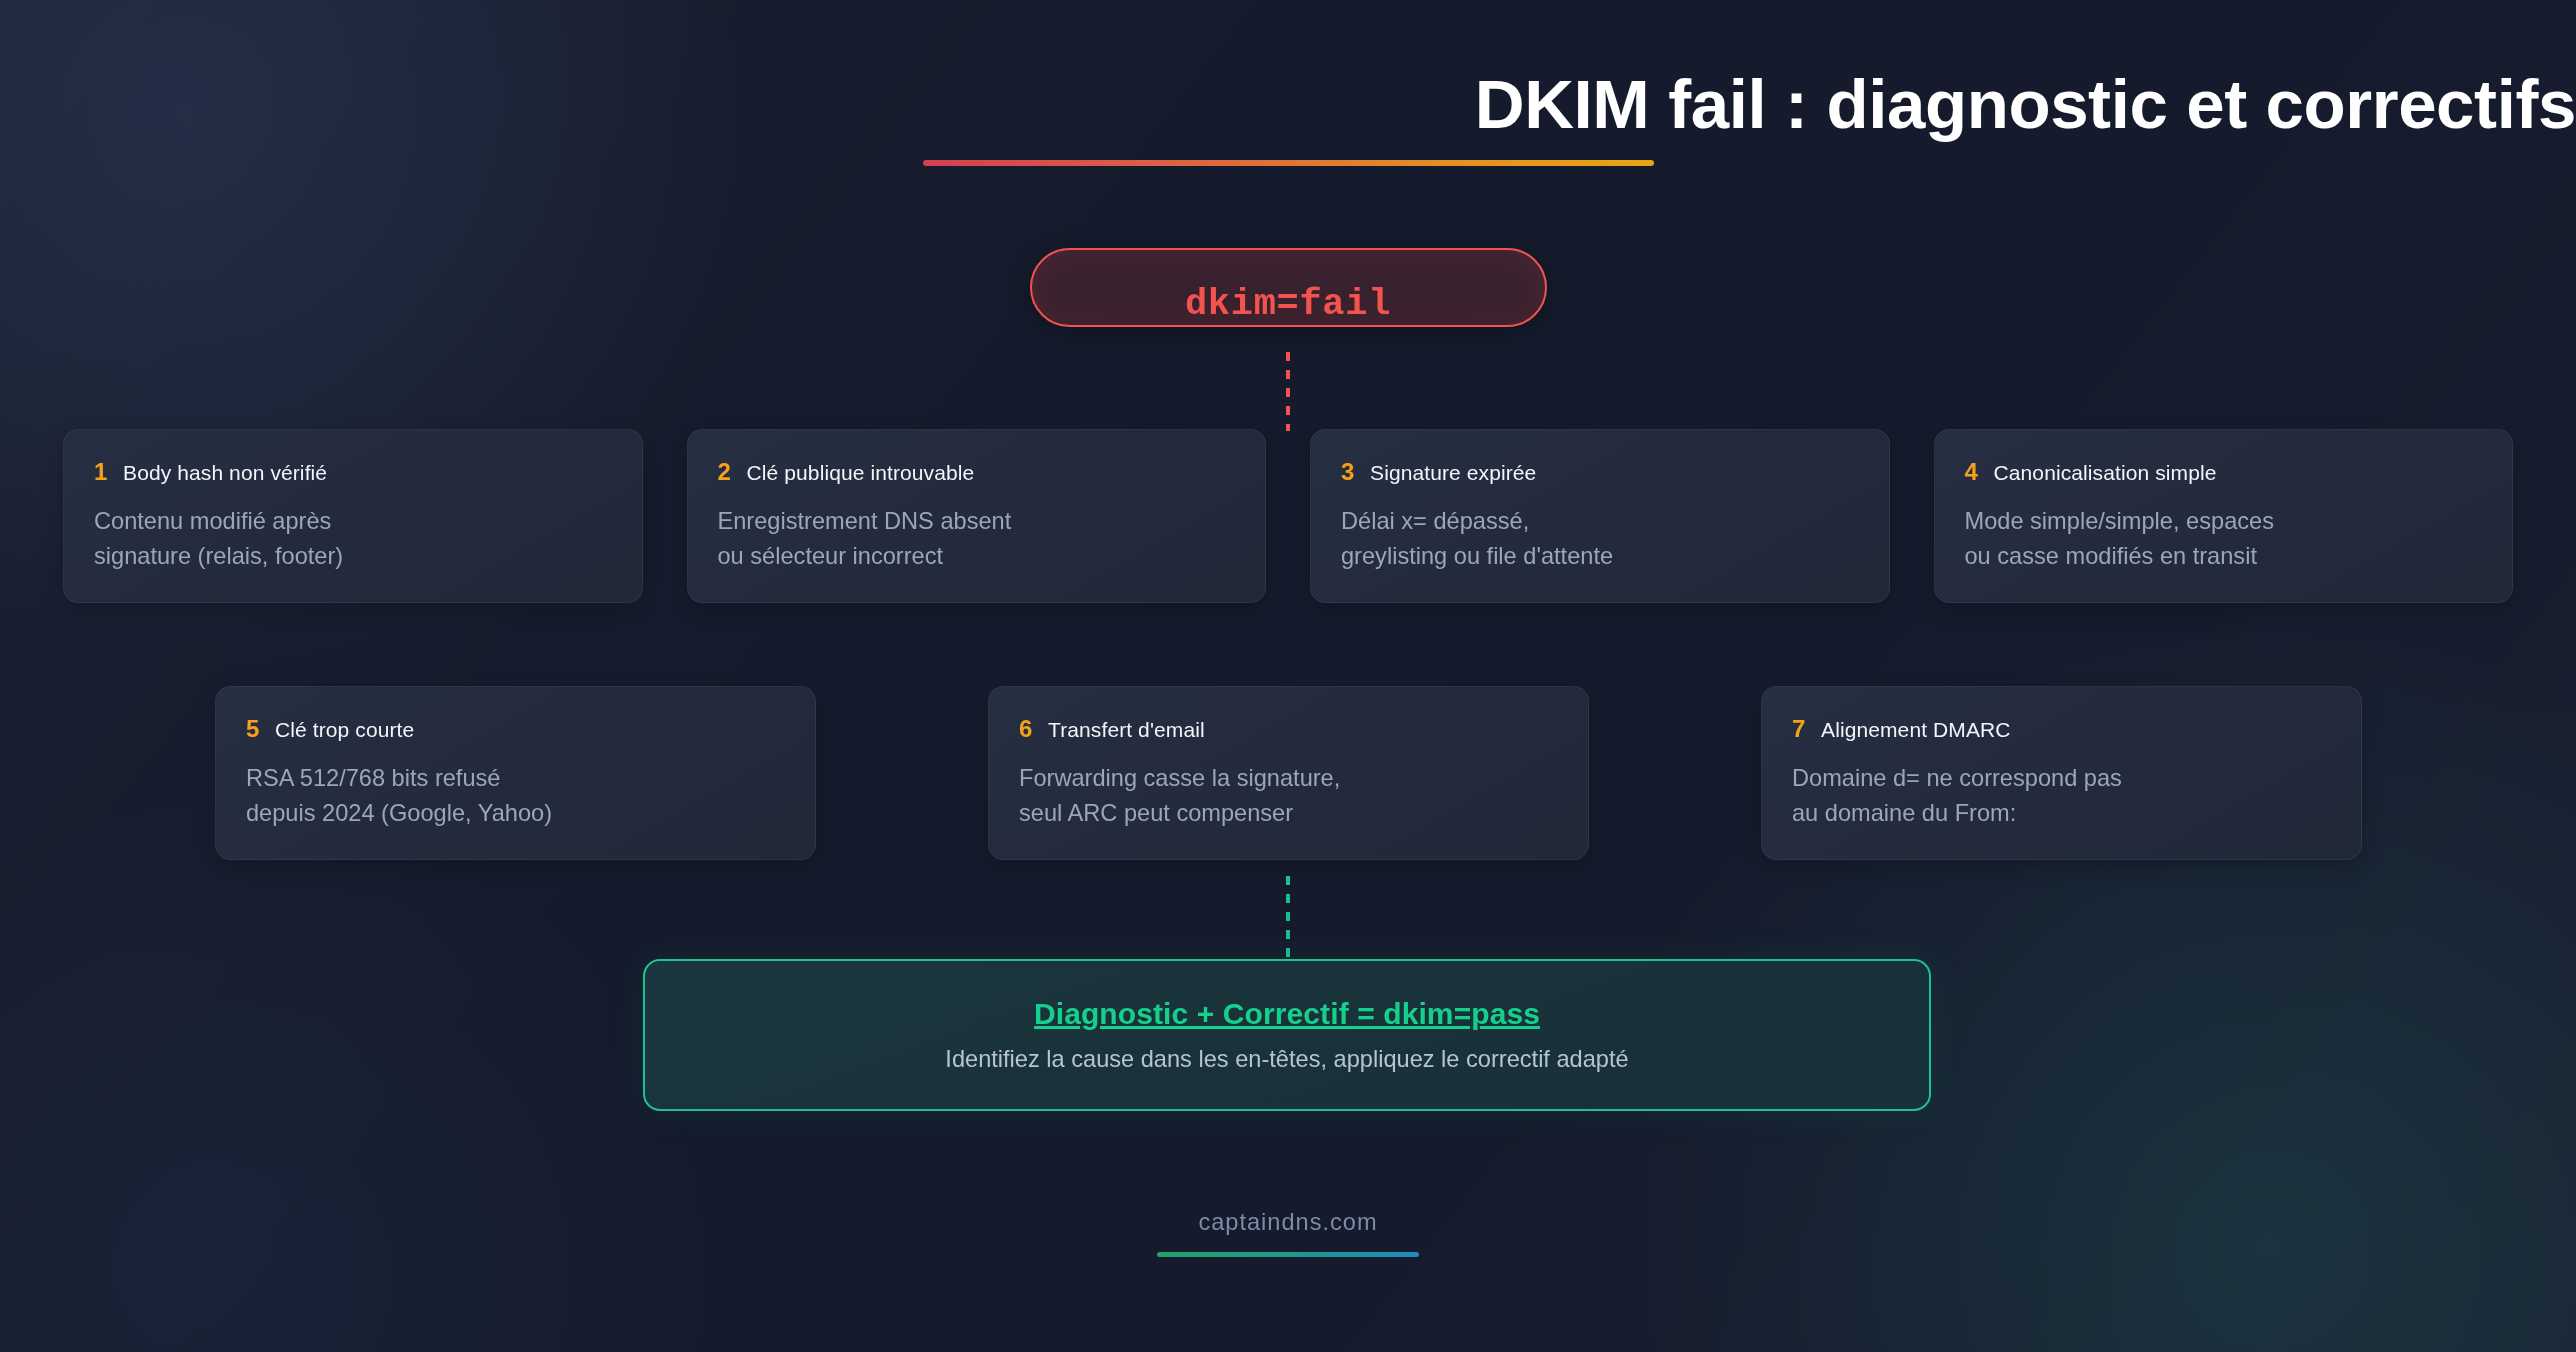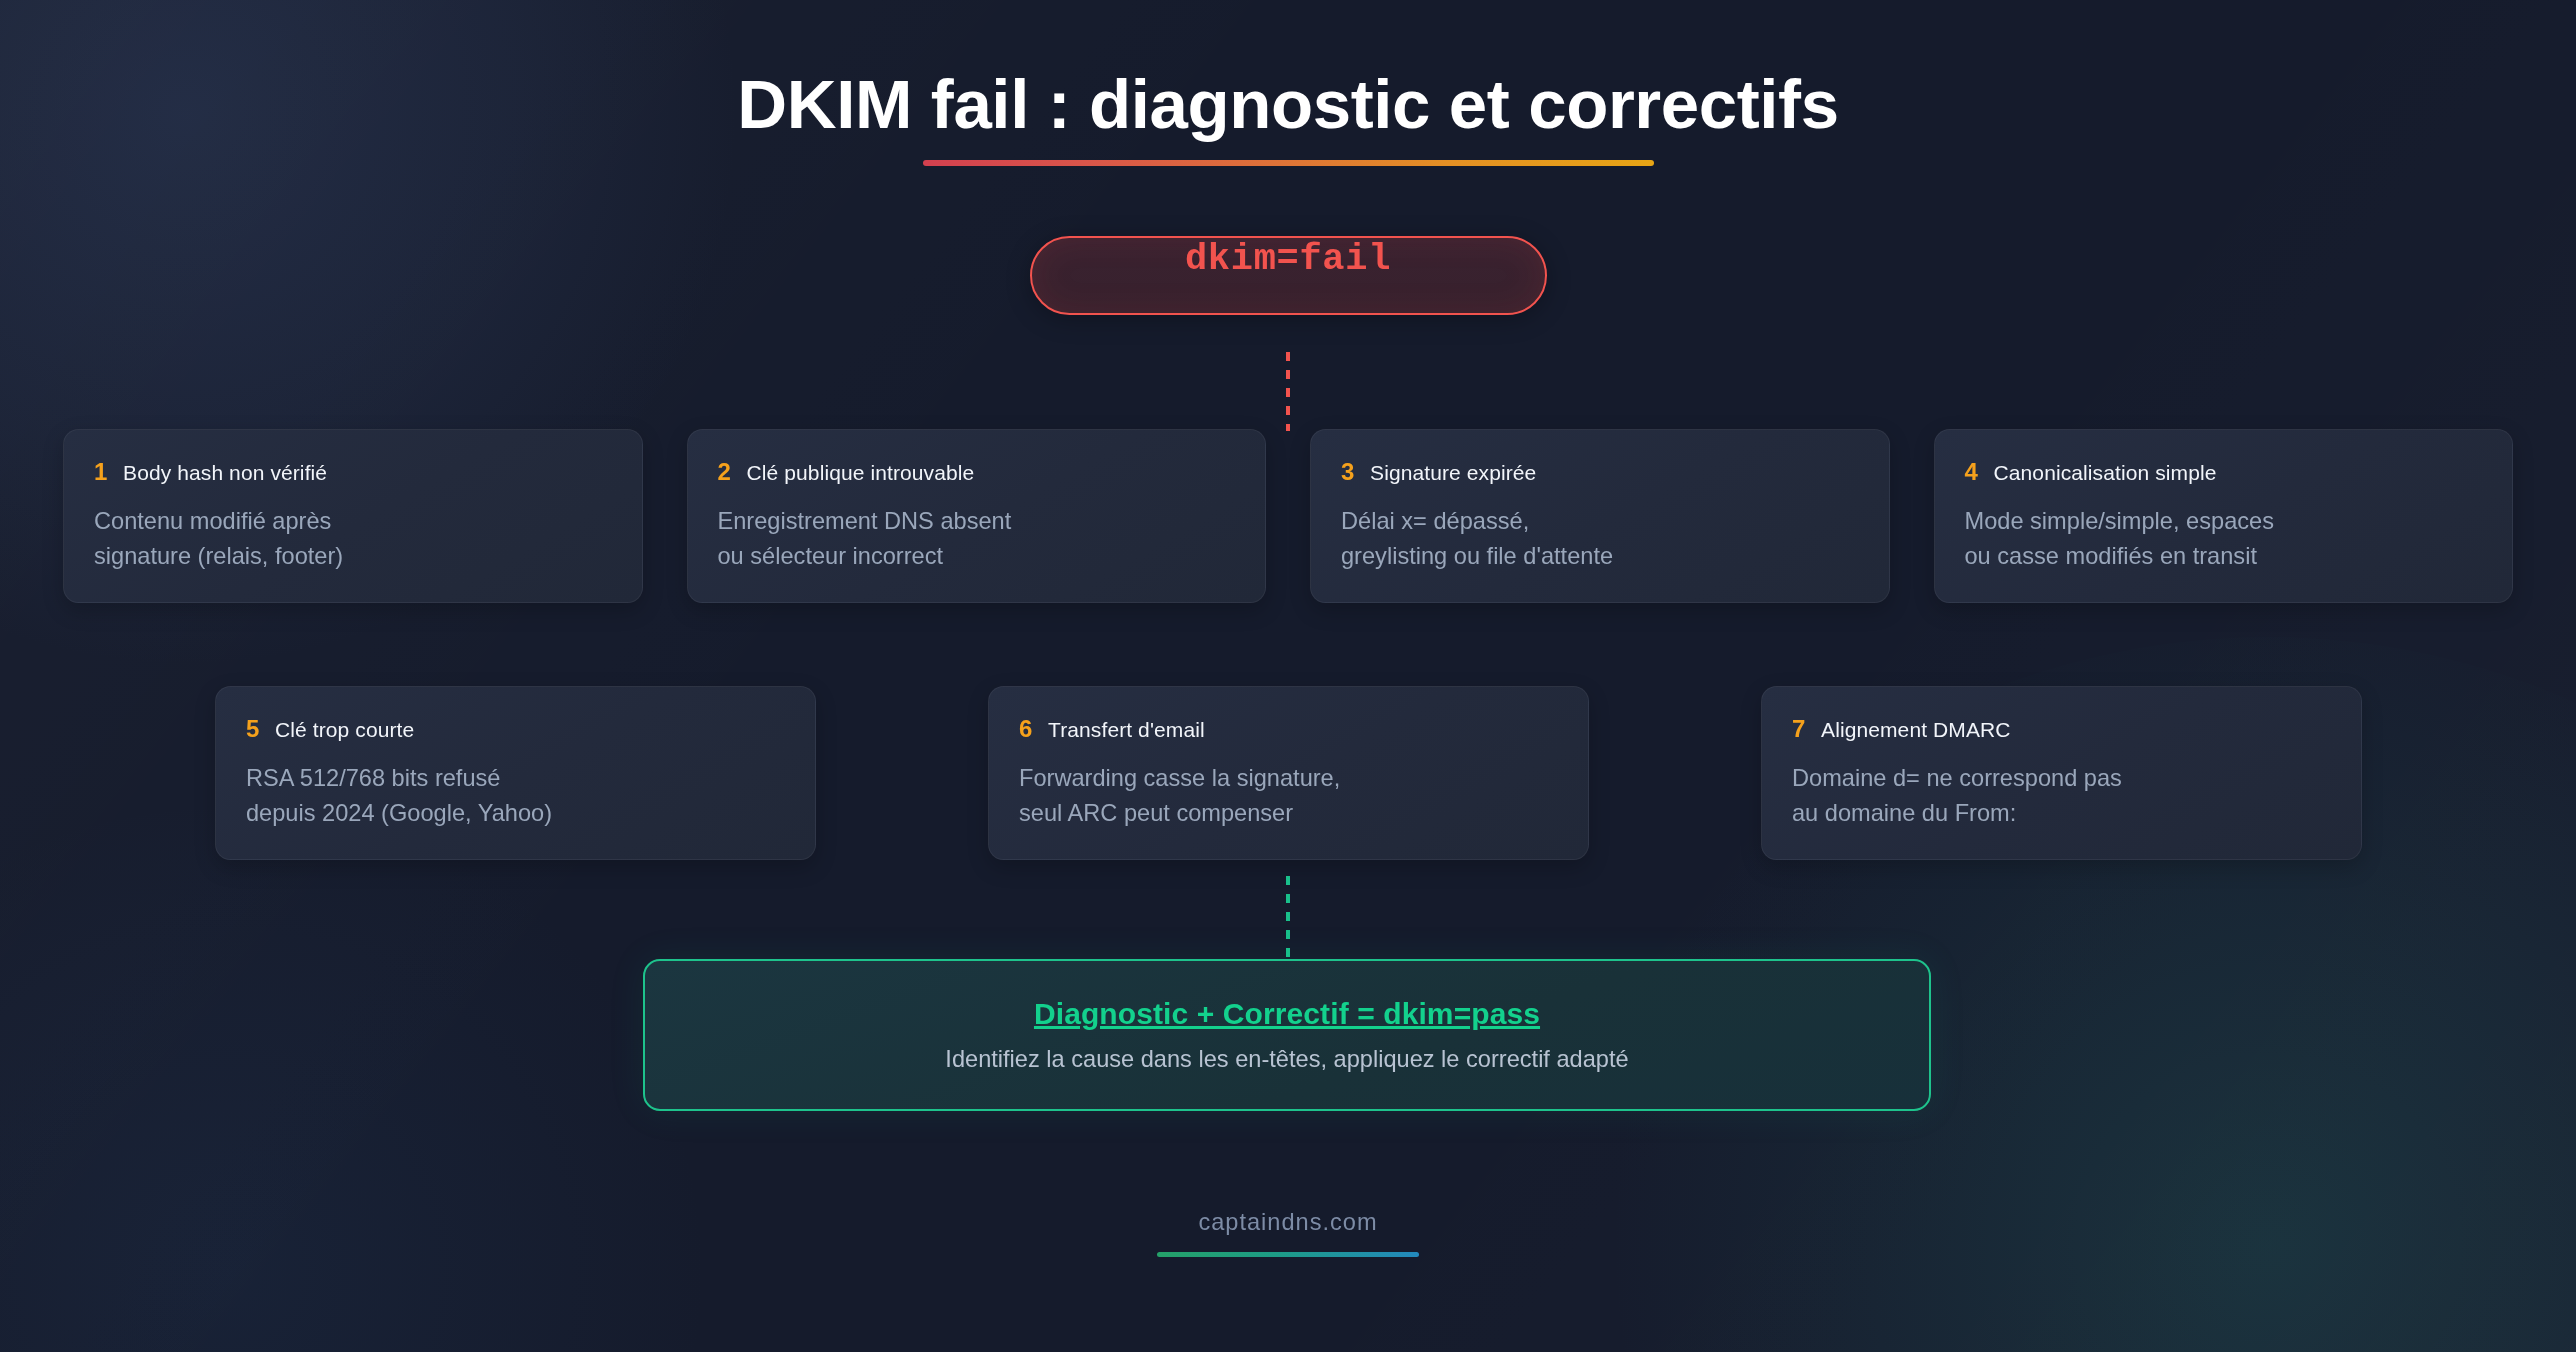--- a/index.html
+++ b/index.html
@@ -35,38 +35,39 @@
     left:-272px; bottom:-386px; width:1002px; height:930px;
     background:radial-gradient(circle at 50% 50%, rgba(40,70,110,0.16) 0%, rgba(40,70,110,0) 70%);
   }
   .sheen {
     position:absolute; inset:0;
     background:linear-gradient(128deg, rgba(255,255,255,0.022) 0%, rgba(255,255,255,0) 38%, rgba(255,255,255,0) 62%, rgba(255,255,255,0.018) 100%);
     pointer-events:none;
   }
 
   
-  .header { position:absolute; left:0; top:69px; width:100%; text-align:center; }
+  .header { position:absolute; left:0; top:69px; width:100%; text-align:right; }
   .title {
     font-size:69px; font-weight:bold; color:#ffffff;
     letter-spacing:-0.4px; line-height:1.05; white-space:nowrap;
   }
   .title-rule {
     margin:18.6px auto 0; width:731px; height:6.4px; border-radius:4.3px;
     background:linear-gradient(90deg,#d3404f 0%,#d9554a 22%,#de7238 48%,#e49024 72%,#e7a515 100%);
   }
 
   
   .badge-wrap { position:absolute; left:0; top:236px; width:100%; display:flex; justify-content:center; }
   .fail-badge {
     width:517px; height:79px; border-radius:40px;
     border:2.9px solid #f2534e;
     background:linear-gradient(180deg,#3a2230 0%,#37212d 100%);
-    display:flex; align-items:flex-start; justify-content:center;
+    display:flex; align-items:flex-end; justify-content:center;
     box-shadow:0 0 34px rgba(242,83,78,0.10) inset, 0 4.3px 24px rgba(0,0,0,0.28);
+    margin-top:12px;
   }
   .fail-badge-text {
     font-family:"Liberation Mono","DejaVu Sans Mono",monospace;
     font-size:37px; font-weight:bold; color:#f2534e; letter-spacing:0.7px;
   }
 
   
   .connector {
     position:absolute; width:3.6px;
     background-image:linear-gradient(to bottom, currentColor 48%, rgba(0,0,0,0) 0%);

